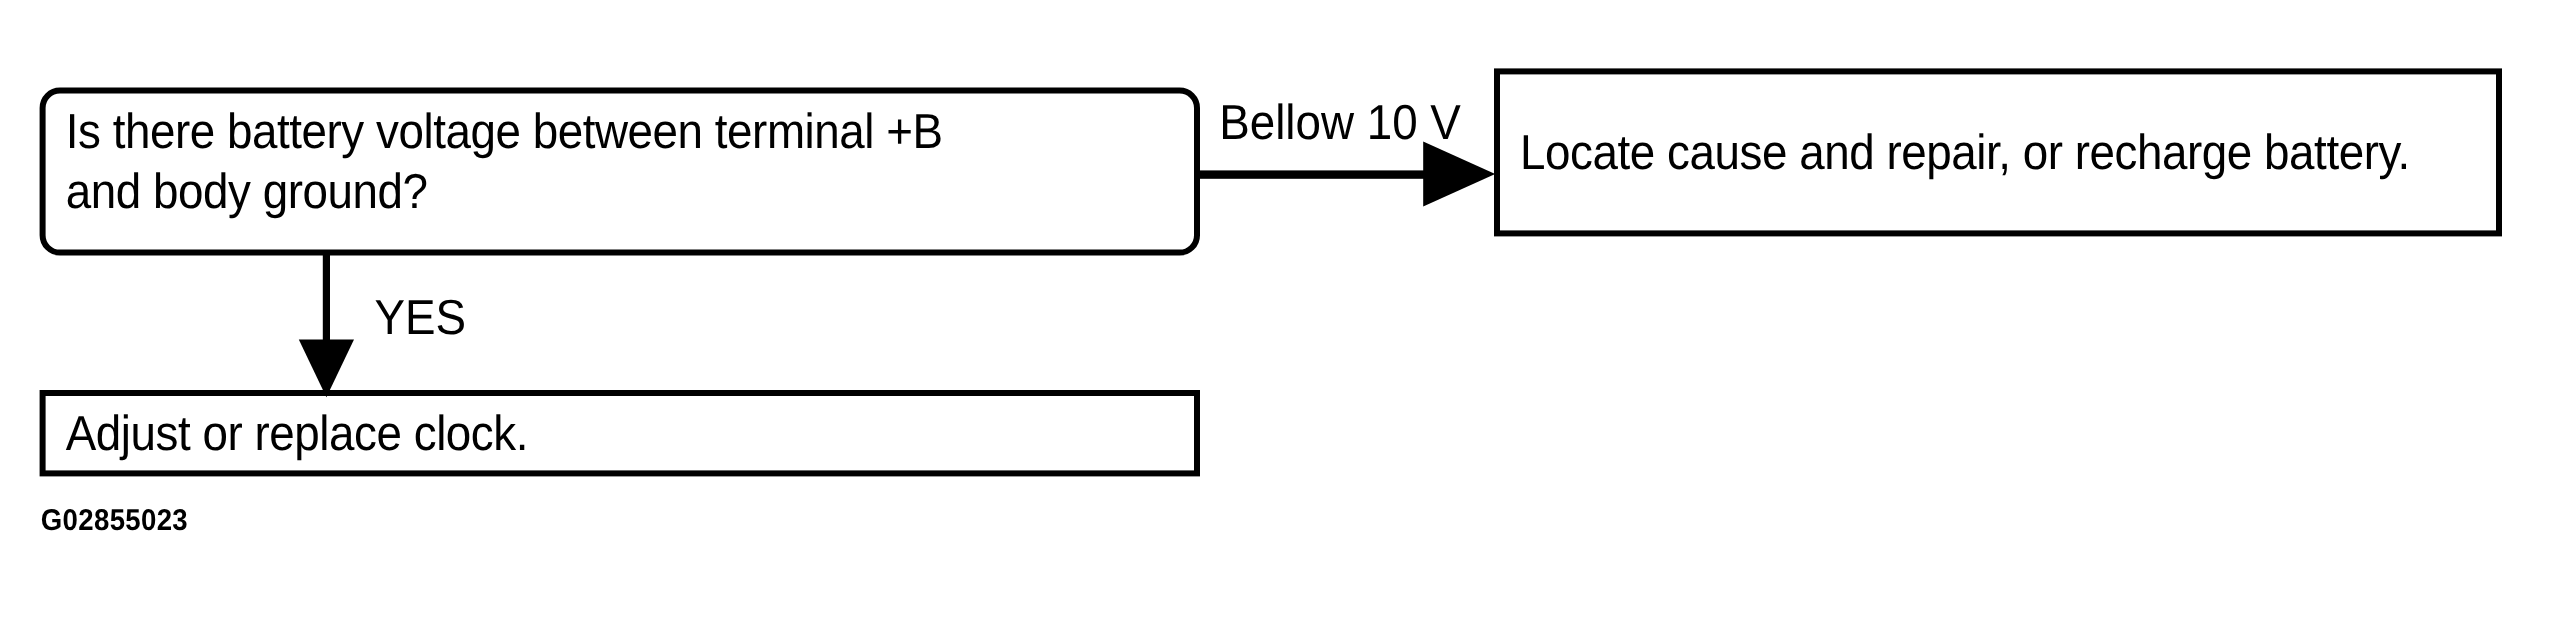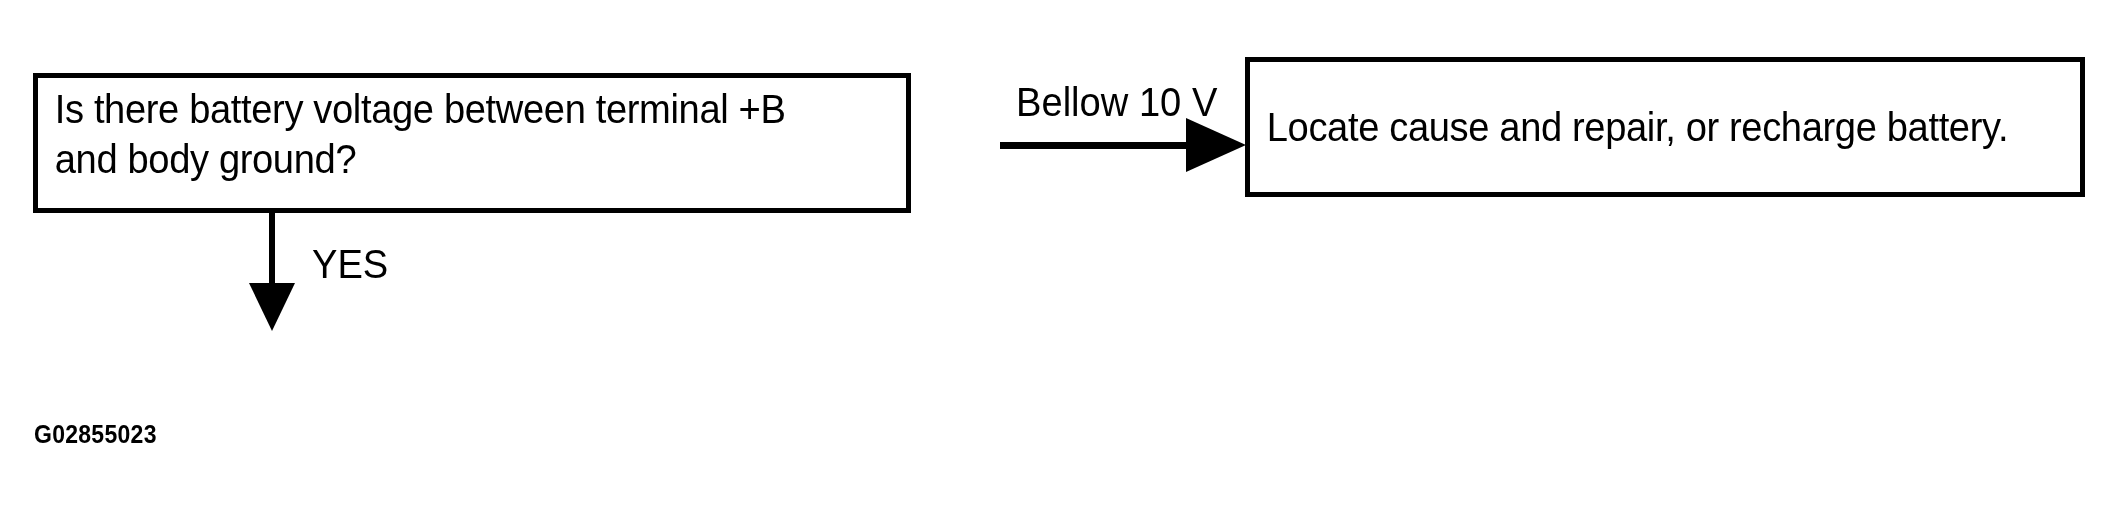--- a/index.html
+++ b/index.html
@@ -32,21 +32,21 @@
     padding: 0 0 0 18px;
     color: #000000;
     font-size: 41px;
     line-height: 50px;
     letter-spacing: -0.4px;
     white-space: pre-line;
     transform: scaleX(0.93);
     transform-origin: left center;
   }
 
-  #node-decision  { left: 33px;   top: 73px;  width: 878px; height: 140px; }
+  #node-decision  { left: 33px;   top: 73px;  width: 967px; height: 140px; border-radius: 17px; }
   #node-decision .node-text { padding-bottom: 18px; }
   #node-repair    { left: 1245px; top: 57px;  width: 840px; height: 140px; }
   #node-clock     { left: 33px;   top: 325px; width: 967px; height: 72px;  }
 
   
   .conn { position: absolute; }
 
   
   #conn-h-line {
     left: 1000px;
@@ -124,20 +124,23 @@
 
   <div class="node" id="node-decision">
     <span class="node-text">Is there battery voltage between terminal +B
 and body ground?</span>
   </div>
 
   <div class="node" id="node-repair">
     <span class="node-text">Locate cause and repair, or recharge battery.</span>
   </div>
 
+  <div class="node" id="node-clock">
+    <span class="node-text">Adjust or replace clock.</span>
+  </div>
 
   <div class="conn" id="conn-h-line"></div>
   <div class="conn" id="conn-h-head"></div>
   <div class="conn" id="label-bellow">Bellow 10 V</div>
 
   <div class="conn" id="conn-v-line"></div>
   <div class="conn" id="conn-v-head"></div>
   <div class="conn" id="label-yes">YES</div>
 
   <div id="figure-id">G02855023</div>

